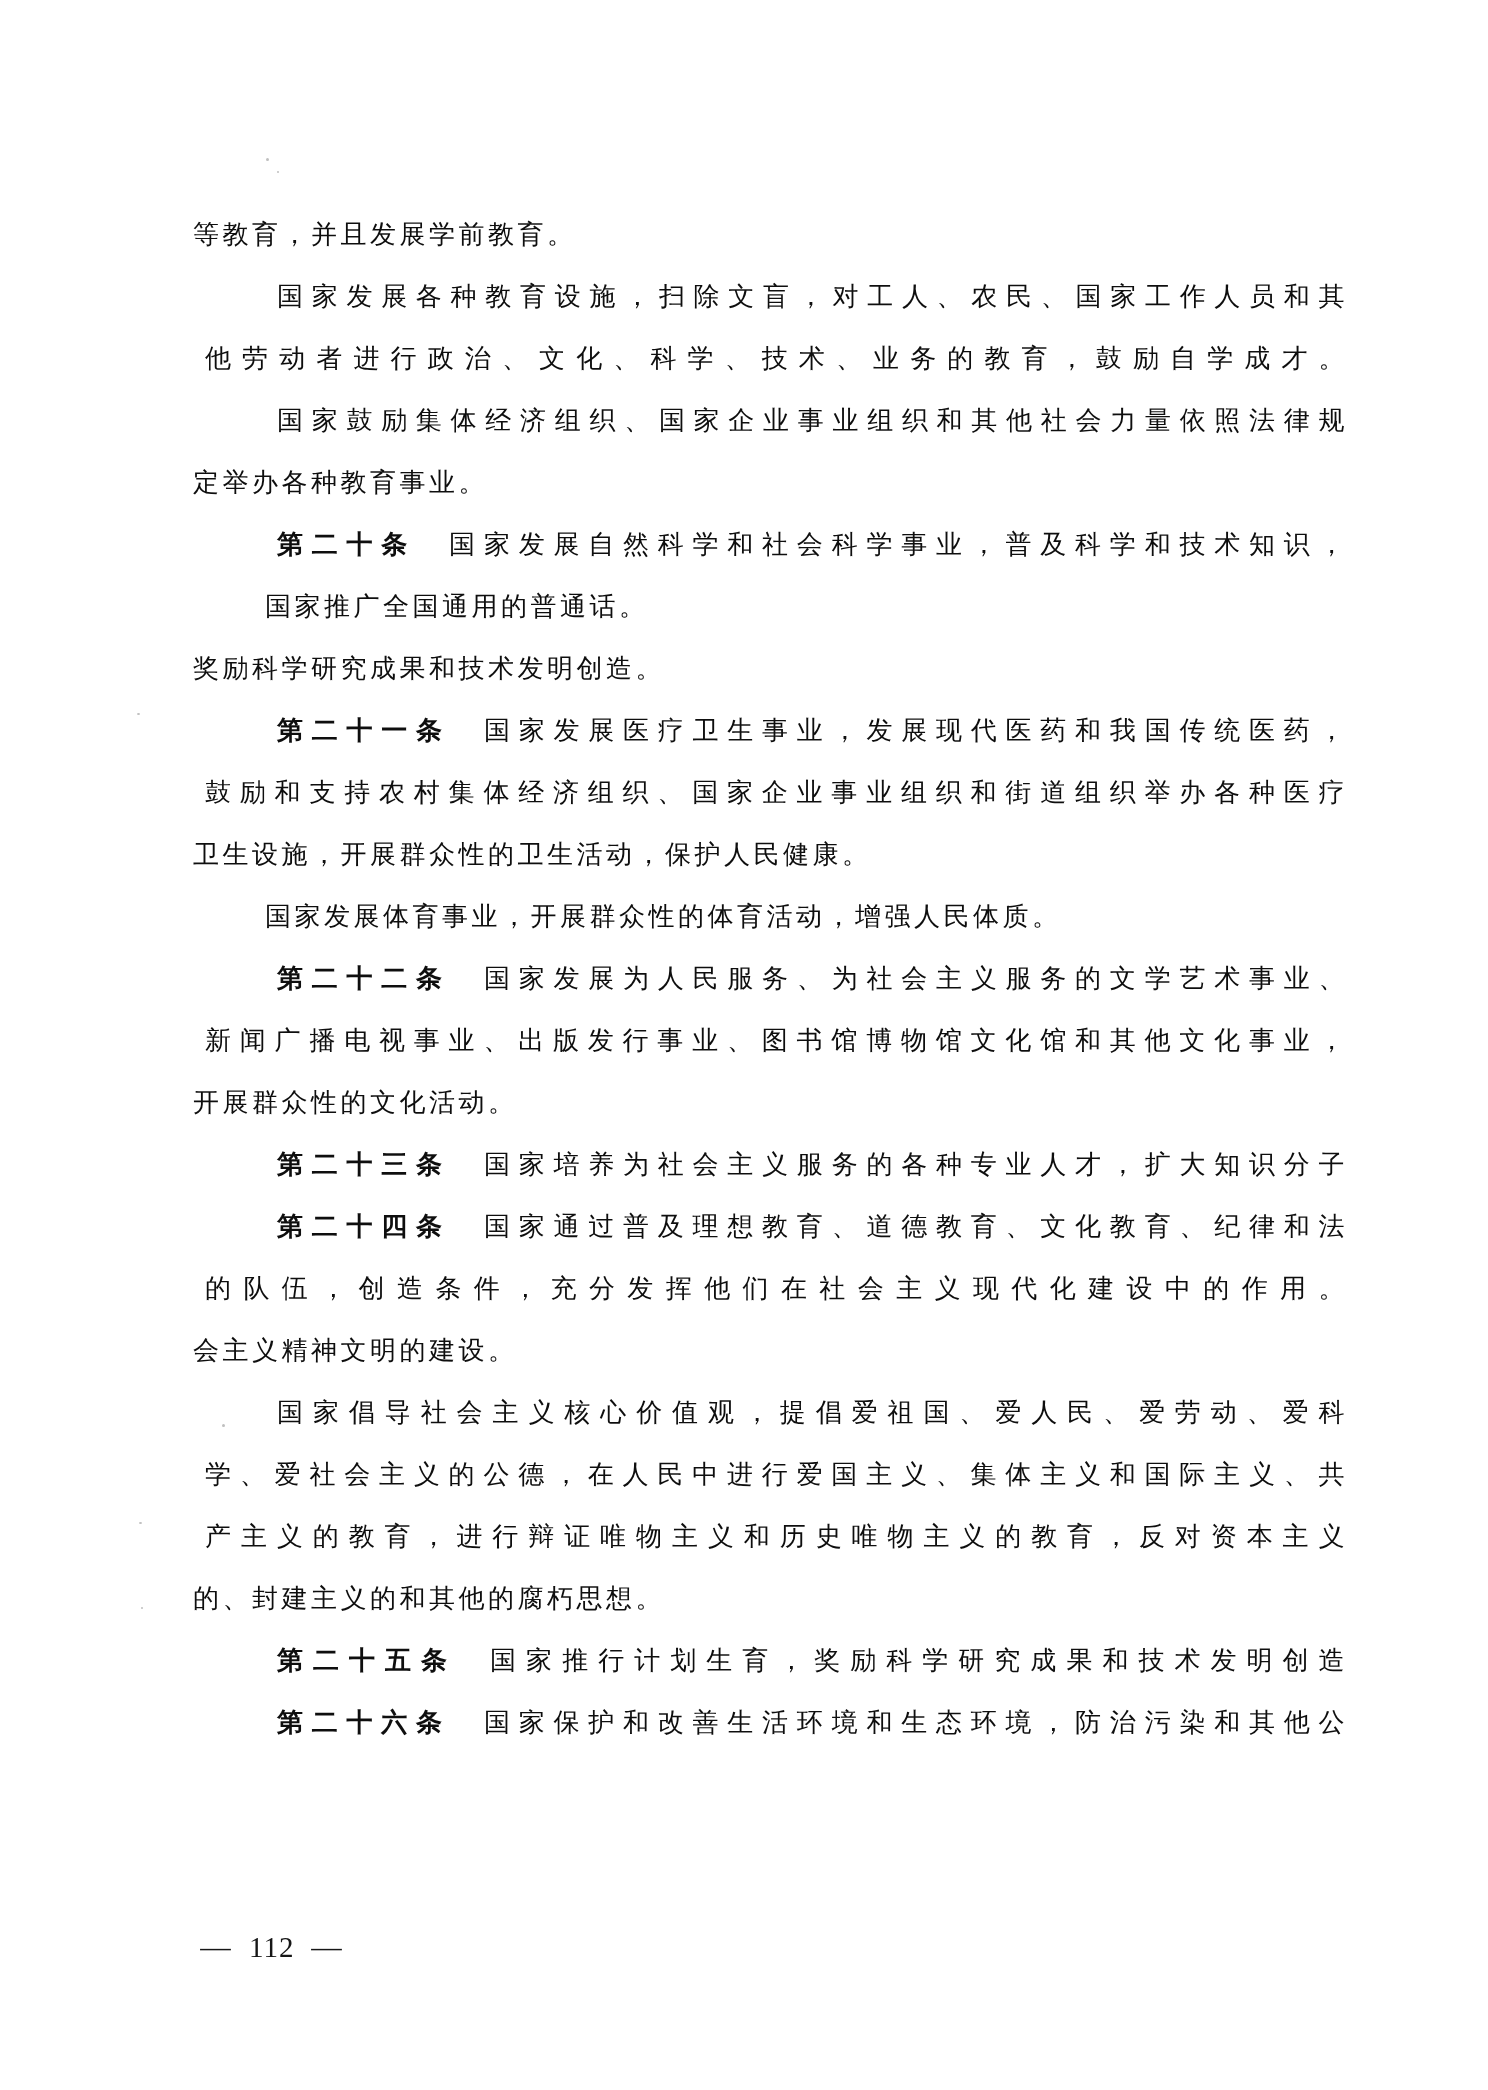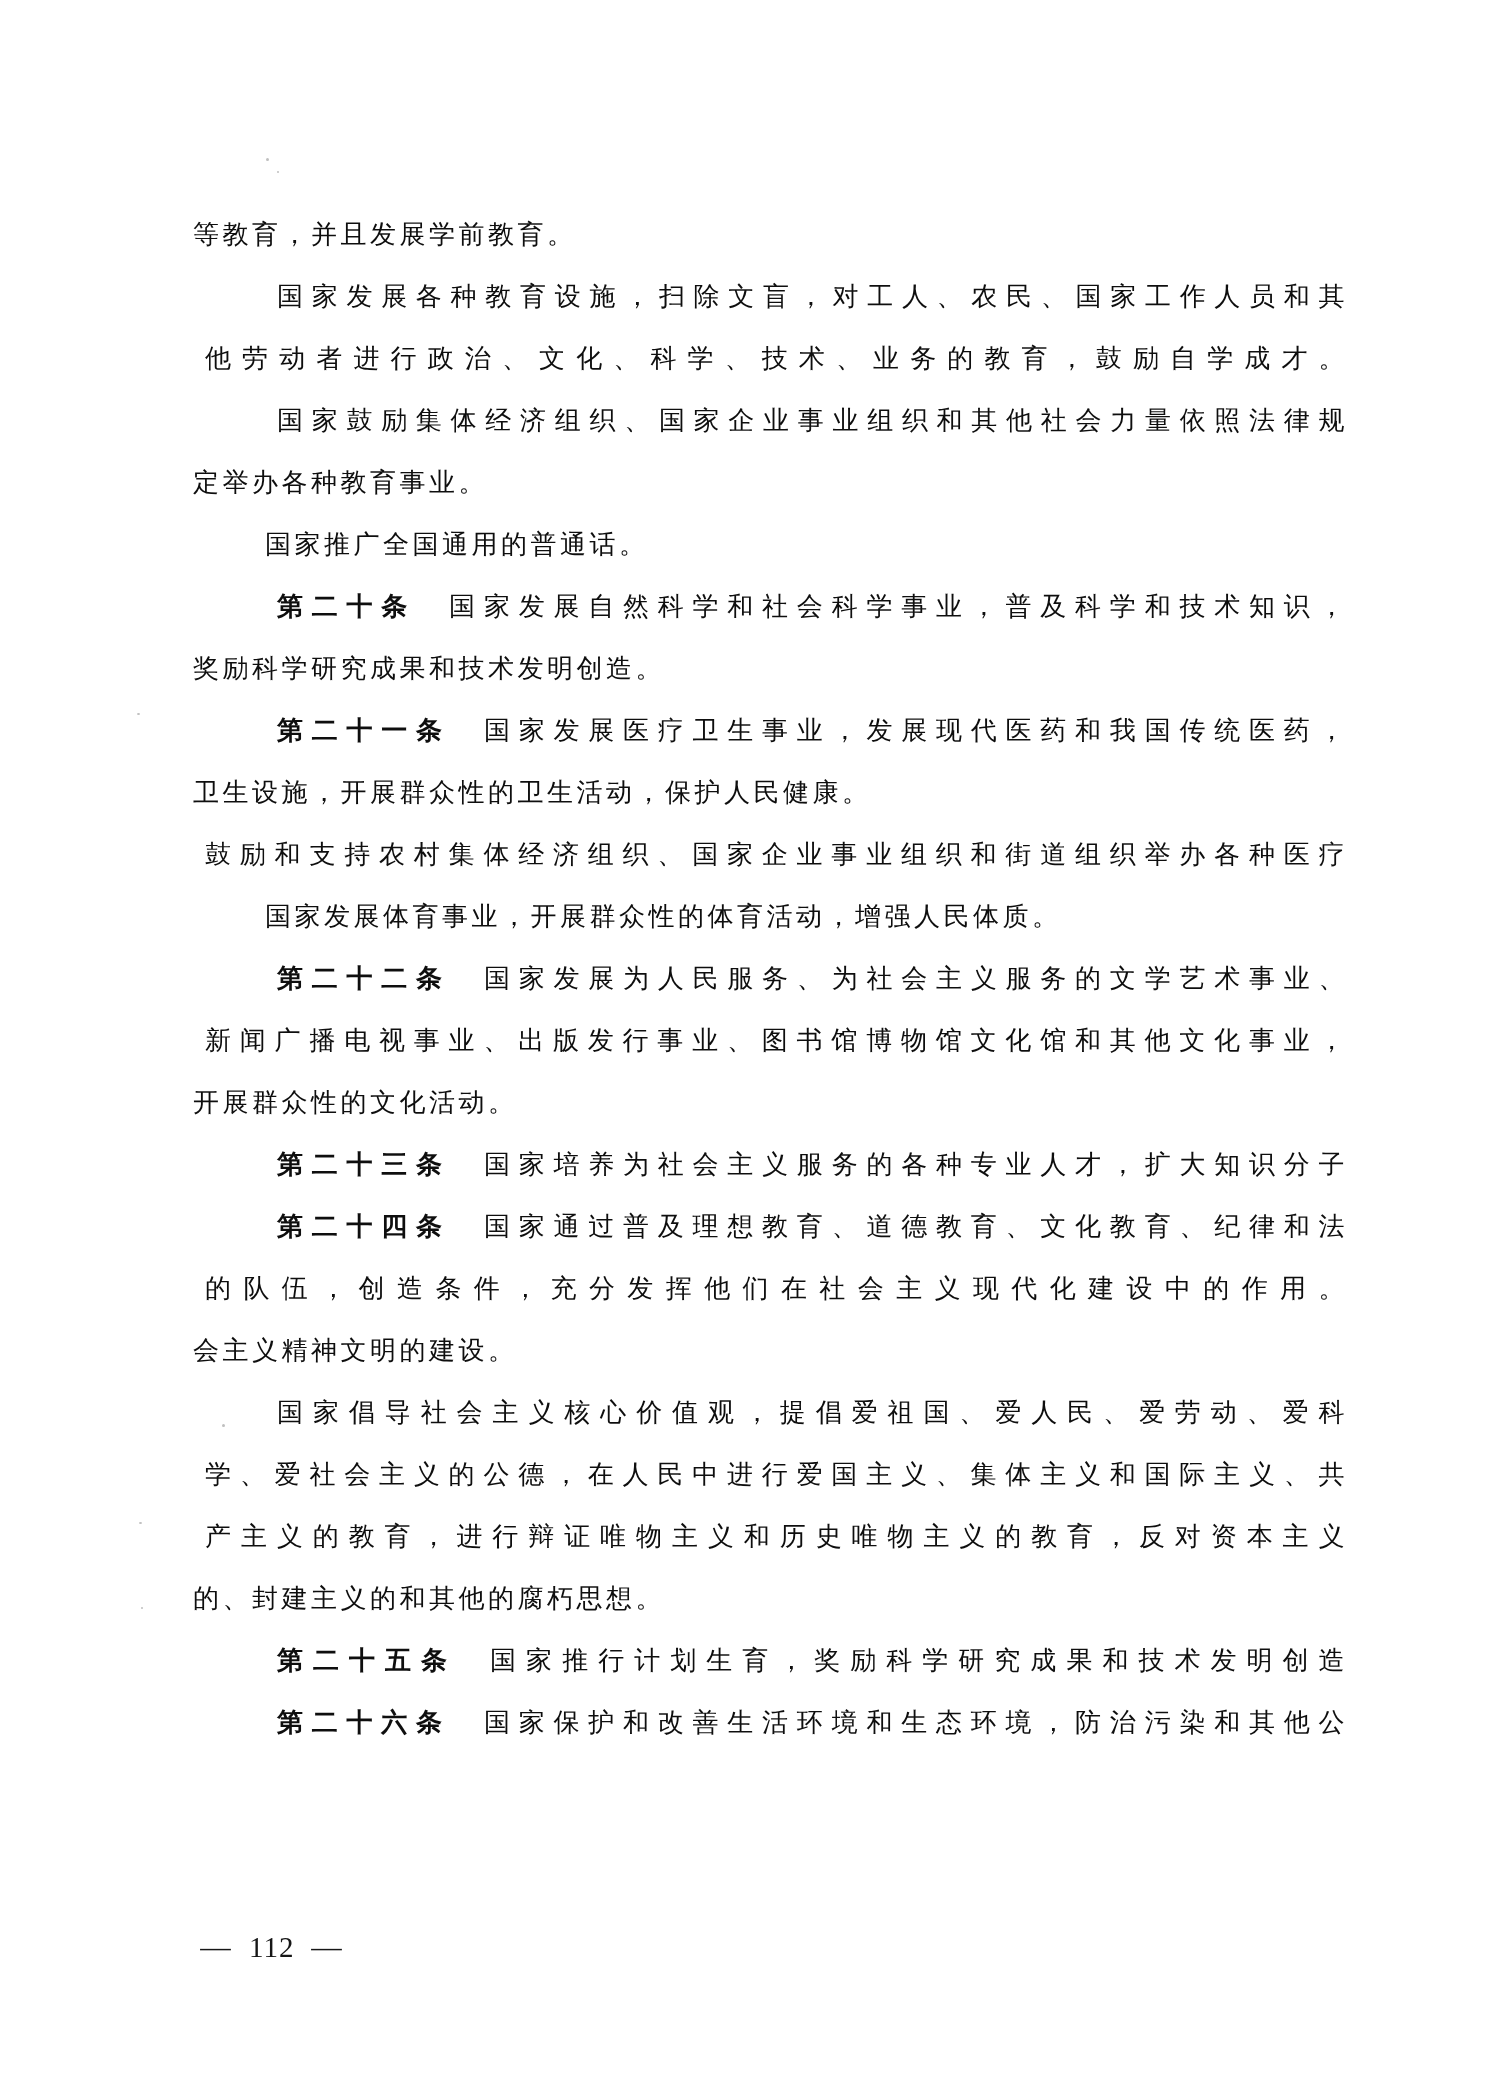--- a/index.html
+++ b/index.html
@@ -76,26 +76,26 @@
 <body>
 
 <main class="page">
 
   <section class="text-block">
     <div class="line"><span>等教育，并且发展学前教育。</span></div>
     <div class="line indent flush"><span>国家发展各种教育设施，扫除文盲，对工人、农民、国家工作人员和其</span></div>
     <div class="line flush"><span>他劳动者进行政治、文化、科学、技术、业务的教育，鼓励自学成才。</span></div>
     <div class="line indent flush"><span>国家鼓励集体经济组织、国家企业事业组织和其他社会力量依照法律规</span></div>
     <div class="line"><span>定举办各种教育事业。</span></div>
+    <div class="line indent flush"><b class="art">第二十条</b><span>国家发展自然科学和社会科学事业，普及科学和技术知识，</span></div>
     <div class="line indent"><span>国家推广全国通用的普通话。</span></div>
-    <div class="line indent flush"><b class="art">第二十条</b><span>国家发展自然科学和社会科学事业，普及科学和技术知识，</span></div>
     <div class="line"><span>奖励科学研究成果和技术发明创造。</span></div>
     <div class="line indent flush"><b class="art">第二十一条</b><span>国家发展医疗卫生事业，发展现代医药和我国传统医药，</span></div>
+    <div class="line flush"><span>鼓励和支持农村集体经济组织、国家企业事业组织和街道组织举办各种医疗</span></div>
     <div class="line"><span>卫生设施，开展群众性的卫生活动，保护人民健康。</span></div>
-    <div class="line flush"><span>鼓励和支持农村集体经济组织、国家企业事业组织和街道组织举办各种医疗</span></div>
     <div class="line indent"><span>国家发展体育事业，开展群众性的体育活动，增强人民体质。</span></div>
     <div class="line indent flush"><b class="art">第二十二条</b><span>国家发展为人民服务、为社会主义服务的文学艺术事业、</span></div>
     <div class="line flush"><span>新闻广播电视事业、出版发行事业、图书馆博物馆文化馆和其他文化事业，</span></div>
     <div class="line"><span>开展群众性的文化活动。</span></div>
     <div class="line indent flush"><b class="art">第二十三条</b><span>国家培养为社会主义服务的各种专业人才，扩大知识分子</span></div>
     <div class="line indent flush"><b class="art">第二十四条</b><span>国家通过普及理想教育、道德教育、文化教育、纪律和法</span></div>
     <div class="line flush"><span>的队伍，创造条件，充分发挥他们在社会主义现代化建设中的作用。</span></div>
     <div class="line"><span>会主义精神文明的建设。</span></div>
     <div class="line indent flush"><span>国家倡导社会主义核心价值观，提倡爱祖国、爱人民、爱劳动、爱科</span></div>
     <div class="line flush"><span>学、爱社会主义的公德，在人民中进行爱国主义、集体主义和国际主义、共</span></div>

